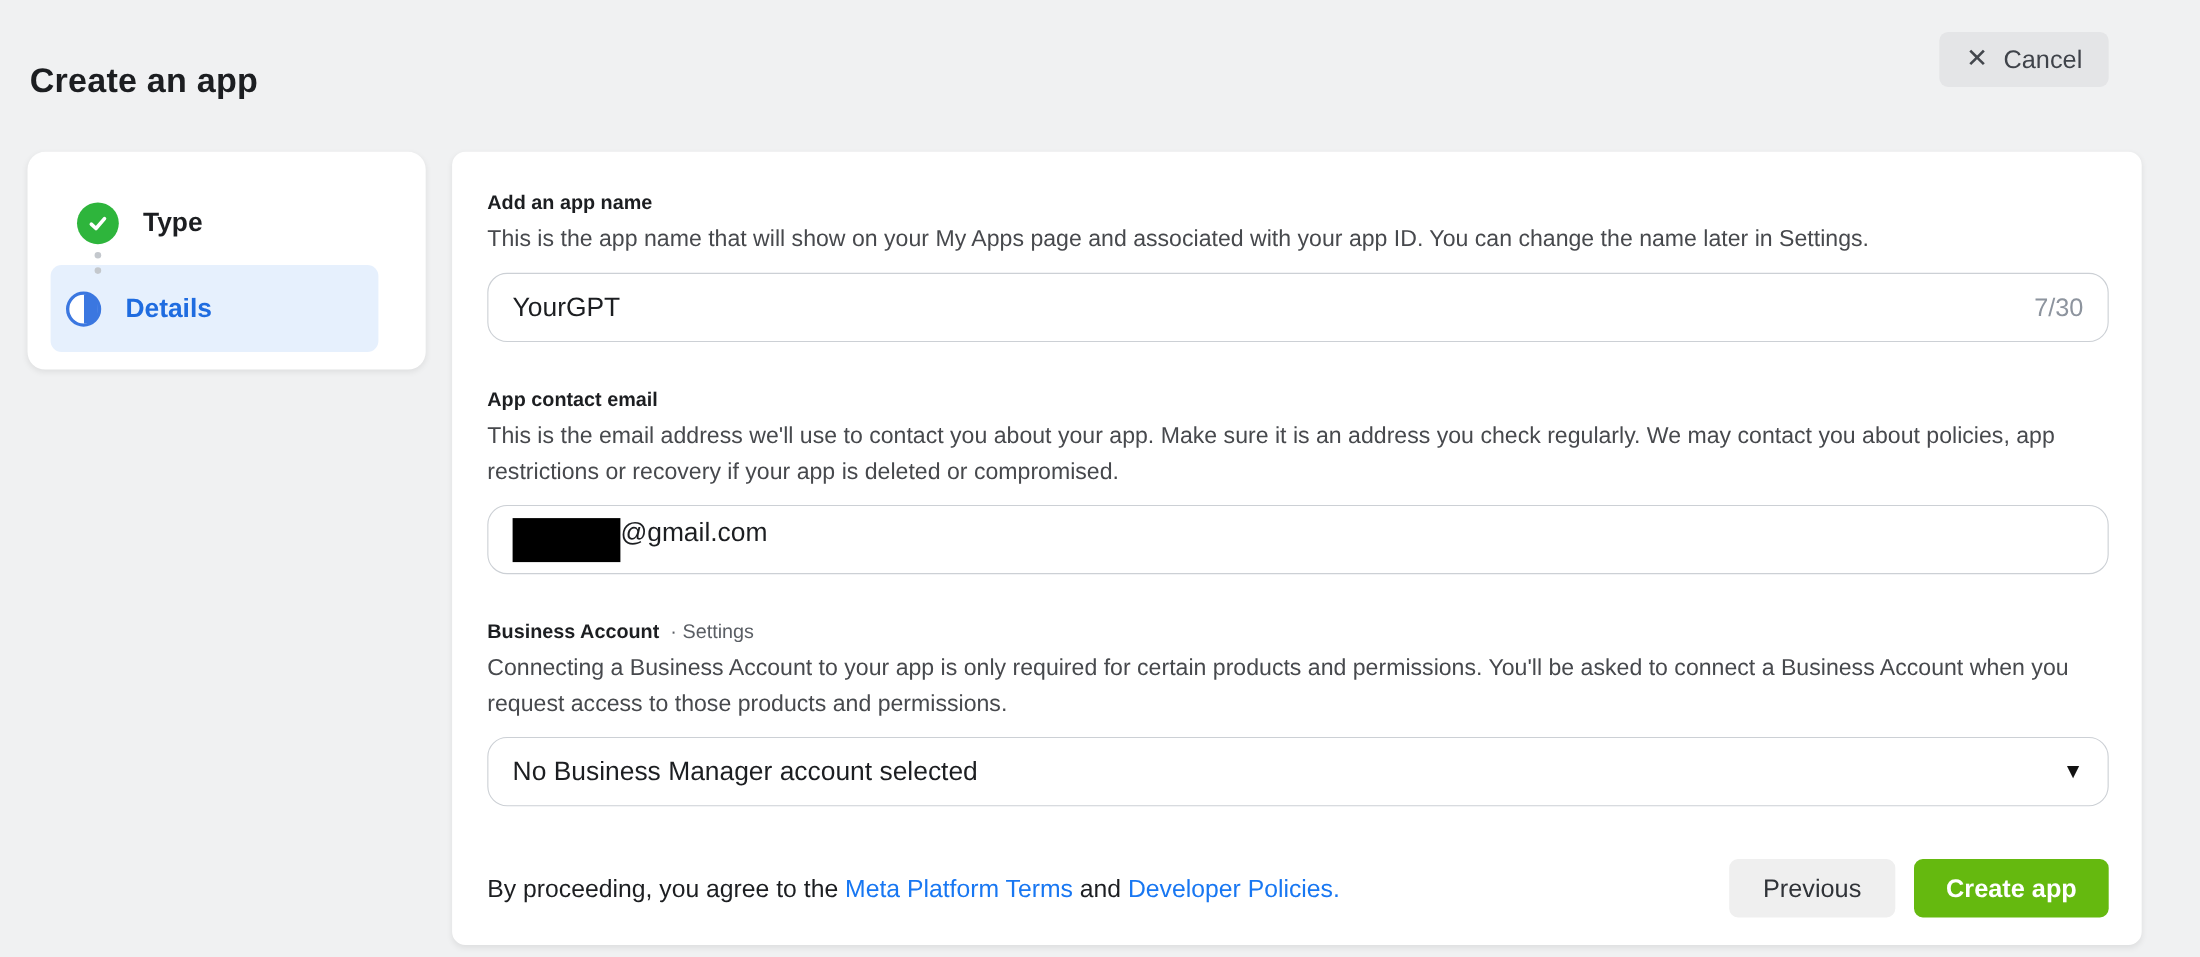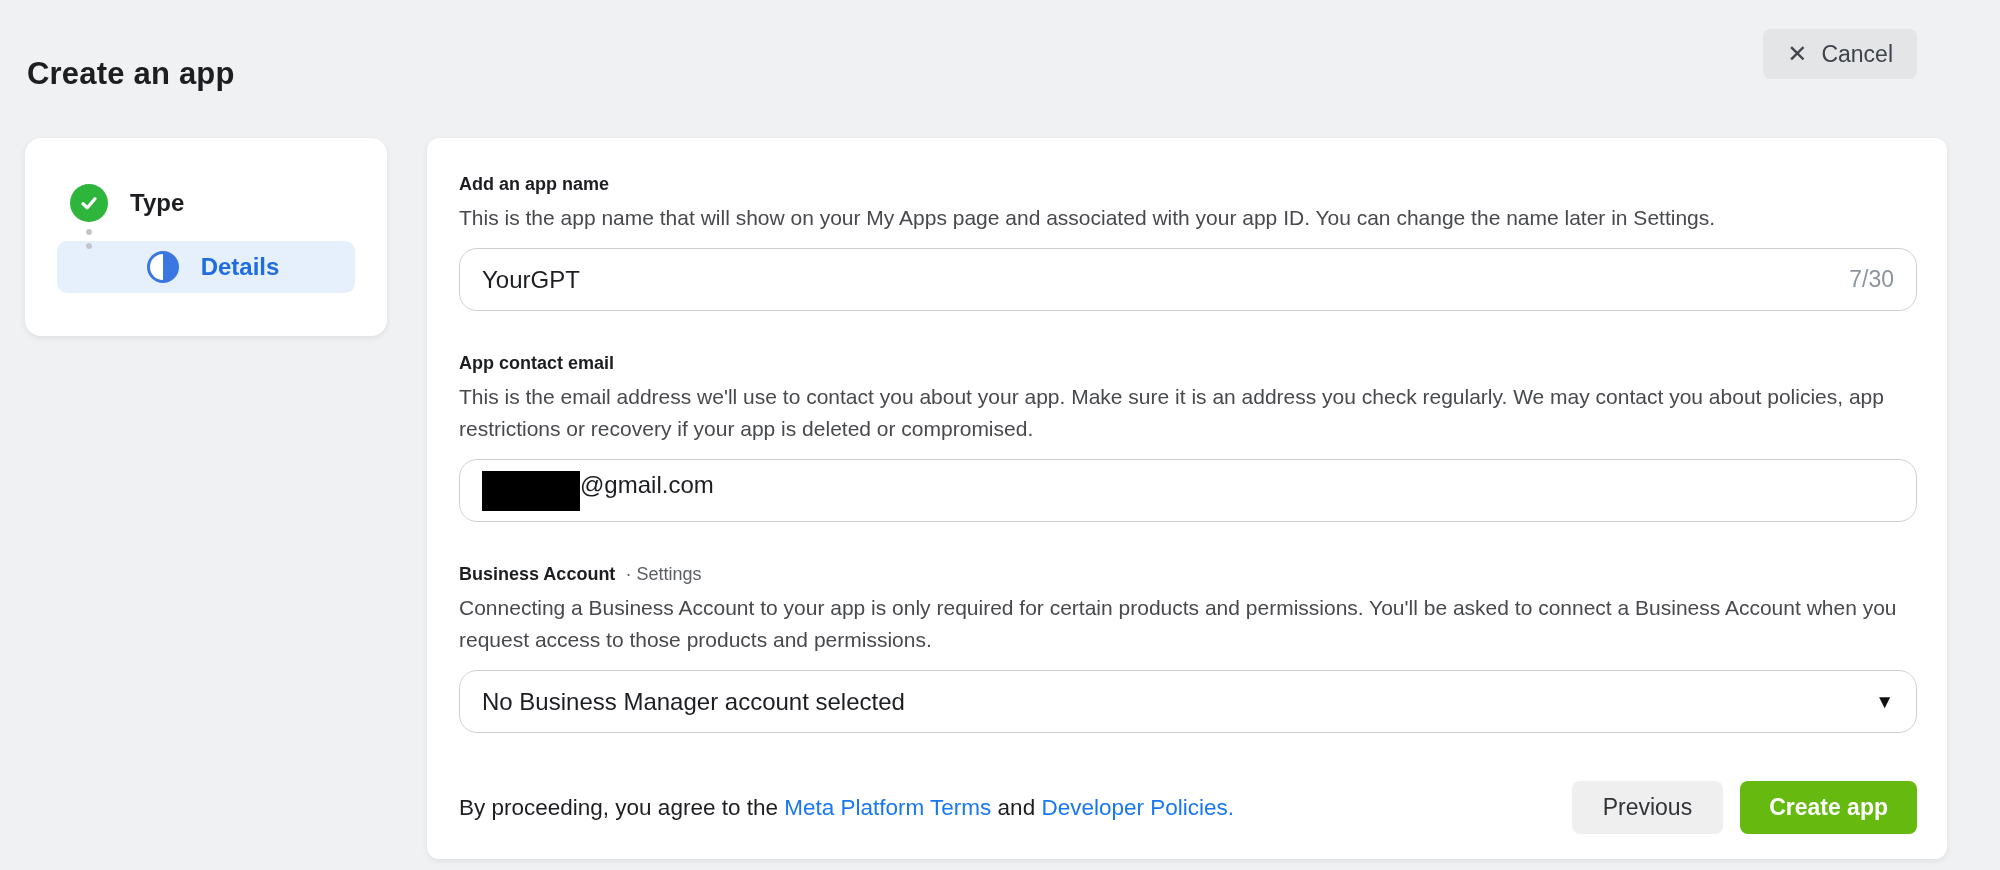--- a/index.html
+++ b/index.html
@@ -20,44 +20,44 @@
   .page-title { font-size:31px; font-weight:bold; color:#1c1e21; letter-spacing:.2px;margin-top:40px; }
   .cancel-btn {
     display:flex; align-items:center; gap:14px;
     height:50px; padding:0 24px;
     background:#e4e5e7; border:none; border-radius:8px;
     font-family:inherit; font-size:23px; color:#3f434a; cursor:pointer;
   }
   .cancel-x { font-size:24px; line-height:1; color:#43474d; }
 
   
-  .content { display:flex; gap:40px; align-items:flex-start; padding:0 53px 0 25px; margin-top:46px; }
+  .content { display:flex; gap:24px; align-items:flex-start; padding:0 53px 0 25px; margin-top:46px; }
 
   
   .stepper-card {
     width:362px; height:198px; flex-shrink:0;
     background:#ffffff; border-radius:16px;
     box-shadow:0 2px 6px rgba(0,0,0,.08);
     position:relative;
   }
   .step-type { display:flex; align-items:center; gap:22px; padding:46px 0 0 45px; }
   .check-circle {
     width:38px; height:38px; border-radius:50%;
     background:#2eb53c; display:flex; align-items:center; justify-content:center;
     flex-shrink:0;
   }
   .check-circle svg { width:20px; height:20px; }
   .step-label { font-size:24px; font-weight:bold; color:#1c1e21; }
   .conn-dot { position:absolute; left:61px; width:6px; height:6px; border-radius:50%; background:#c4c8cd; }
   .conn-dot.d1 { top:91px; }
   .conn-dot.d2 { top:105px; z-index:2; }
   .step-details {
-    position:absolute; left:32px; top:103px; width:298px; height:52px;
+    position:absolute; left:21px; top:103px; width:298px; height:79px;
     background:#e6f0fd; border-radius:10px;
-    display:flex; align-items:center; gap:22px; padding-left:14px;justify-content:center;
+    display:flex; align-items:center; gap:22px; padding-left:14px;
   }
   .half-circle {
     width:32px; height:32px; border-radius:50%;
     border:3px solid #3b77e0;
     background:linear-gradient(90deg,#ffffff 0 50%,#3b77e0 50% 100%);
     flex-shrink:0;
   }
   .step-details .step-label { color:#1f6ce0; }
 
   

